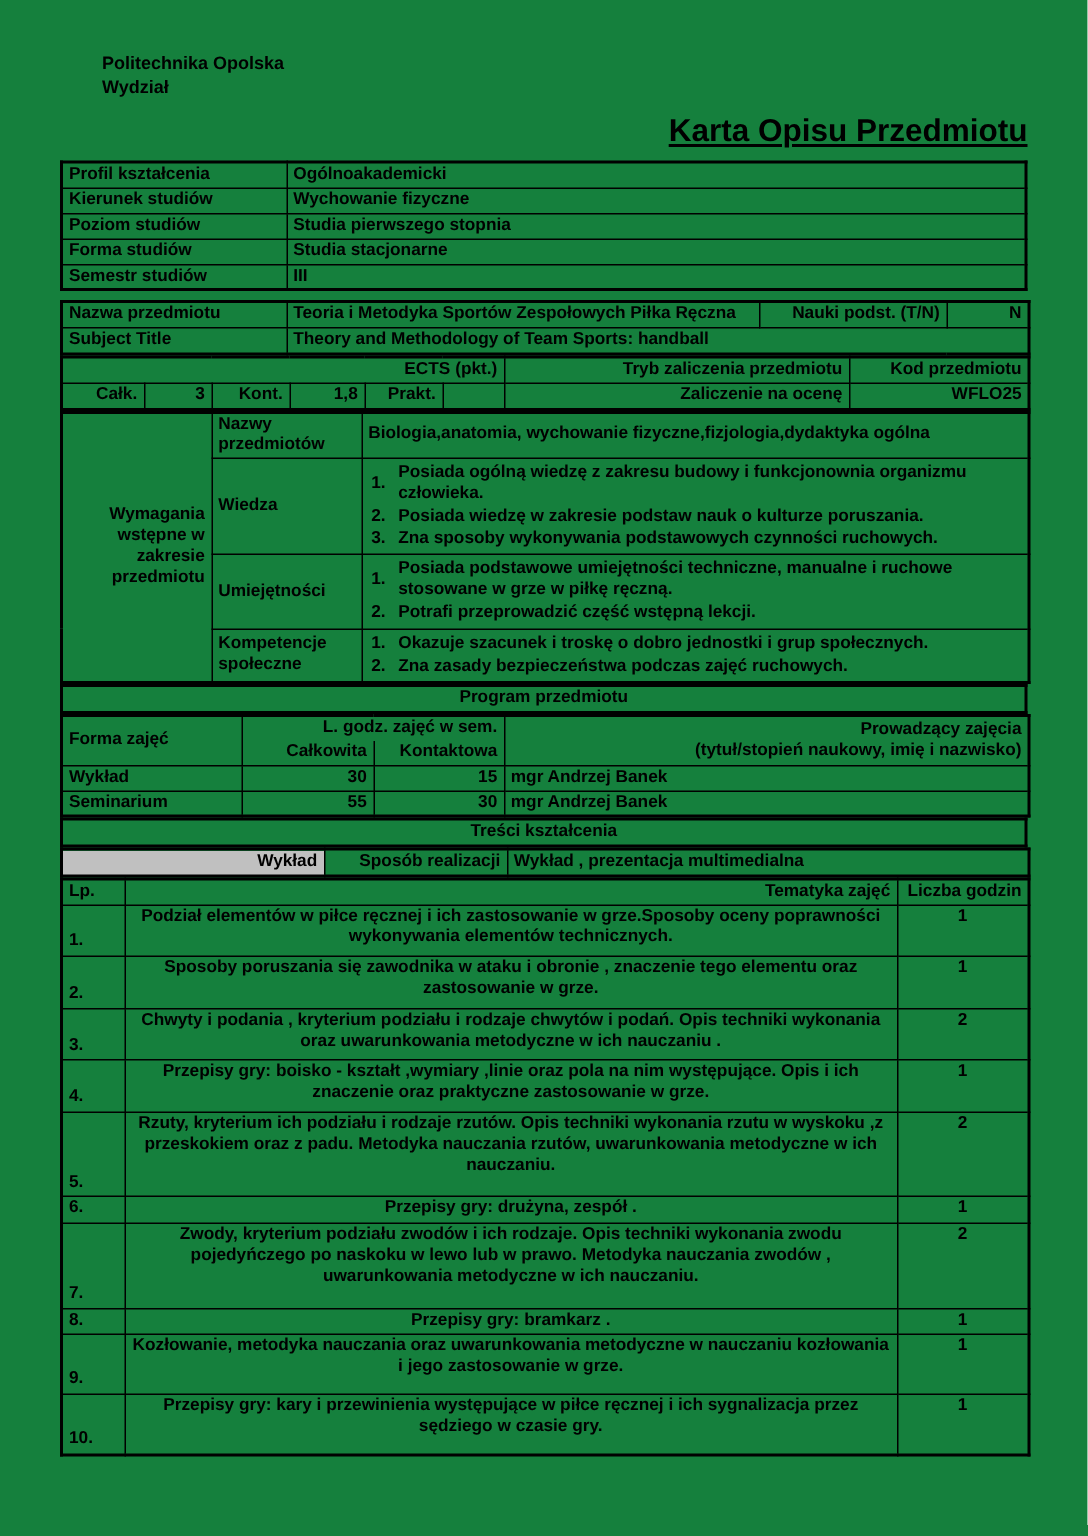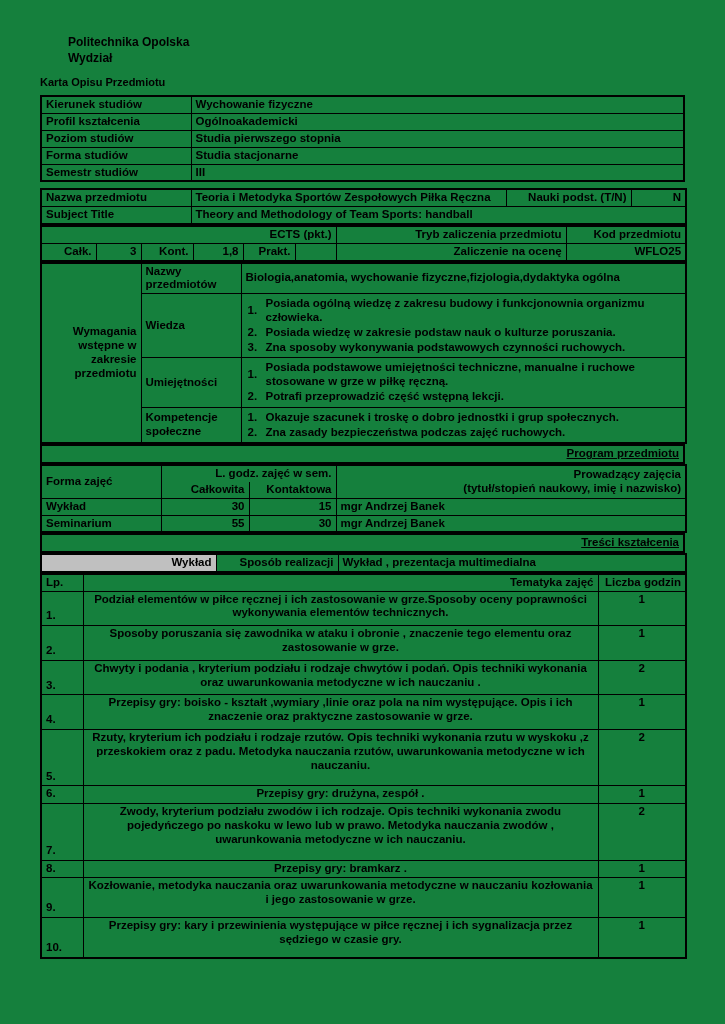--- a/index.html
+++ b/index.html
@@ -2,30 +2,30 @@
 <html><head>
 <meta charset="utf-8">
 <style>
   html,body{margin:0;padding:0;background:#fff;}
   .page{
     width:725px;height:1024px;box-sizing:border-box;background:#15803d;
     padding:34px 40px 0 40px;color:#000;overflow:hidden;
     font-family:"Liberation Sans",sans-serif;font-weight:bold;
   }
   .letterhead{margin-left:28px;font-size:12px;line-height:1.35;}
-  .doc-title{text-align:left;font-size:11px;margin:10px 0 7px 0;}
+  .doc-title{text-align:right;font-size:21px;text-decoration:underline;margin:10px 0 7px 0;}
 
   table.tbl{border-collapse:collapse;width:645px;table-layout:fixed;border:2px solid #000;}
   table.tbl td{border:1px solid #000;padding:1px 4px;font-size:11.5px;line-height:1.2;vertical-align:middle;overflow:hidden;}
   .gap{margin-top:6px;}
 
   .center{text-align:right;}
   .nowrap{white-space:nowrap;}
   .info td{font-size:12px;}
-  .bar td{text-align:right;font-size:12.5px;padding:2px;text-decoration:underline;}
+  .bar td{text-align:center;font-size:12.5px;padding:2px;}
   .gray{background:#c0c0c0;}
   .small{font-size:11px;white-space:nowrap;}
 
   .numlist{padding:1px 0;}
   .numitem{display:flex;align-items:center;margin:1px 0;}
   .numitem .num{flex:0 0 18px;padding-left:2px;}
   .numitem .txt{flex:1;}
 
   .nb{border-bottom:none !important;}
   .nt{border-top:none !important;}
@@ -50,26 +50,26 @@
 
   <div class="doc-title">Karta Opisu Przedmiotu</div>
 
   <table class="tbl info">
     <colgroup>
         <col style="width:150px">
         <col>
       </colgroup>
     <tbody>
       <tr>
+        <td>Profil kształcenia</td>
+        <td>Ogólnoakademicki</td>
+      </tr>
+      <tr>
         <td>Kierunek studiów</td>
         <td>Wychowanie fizyczne</td>
-      </tr>
-      <tr>
-        <td>Profil kształcenia</td>
-        <td>Ogólnoakademicki</td>
       </tr>
       <tr>
         <td>Poziom studiów</td>
         <td>Studia pierwszego stopnia</td>
       </tr>
       <tr>
         <td>Forma studiów</td>
         <td>Studia stacjonarne</td>
       </tr>
       <tr>

